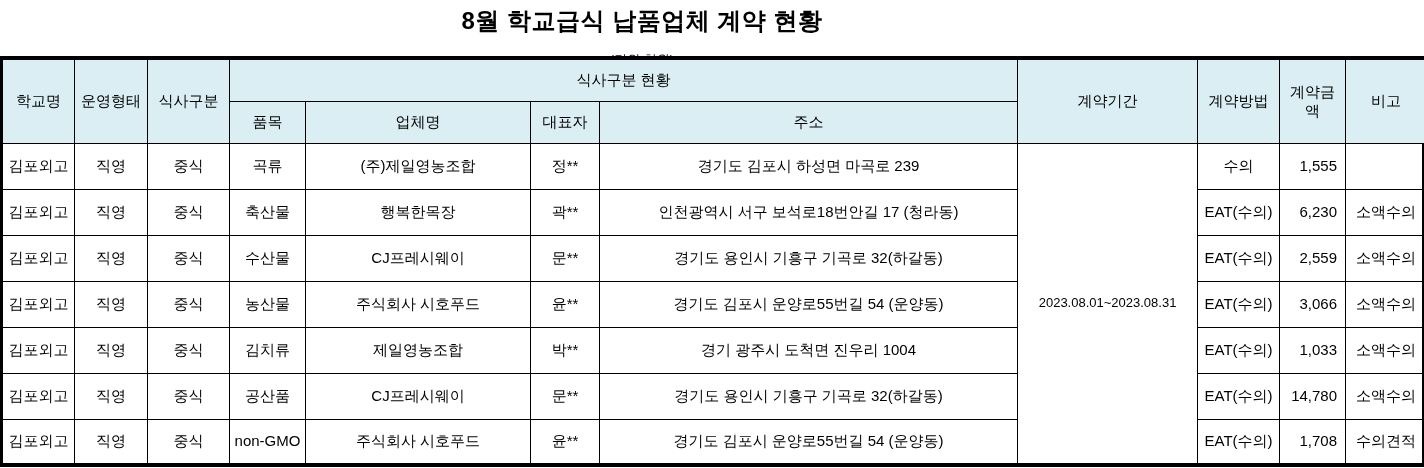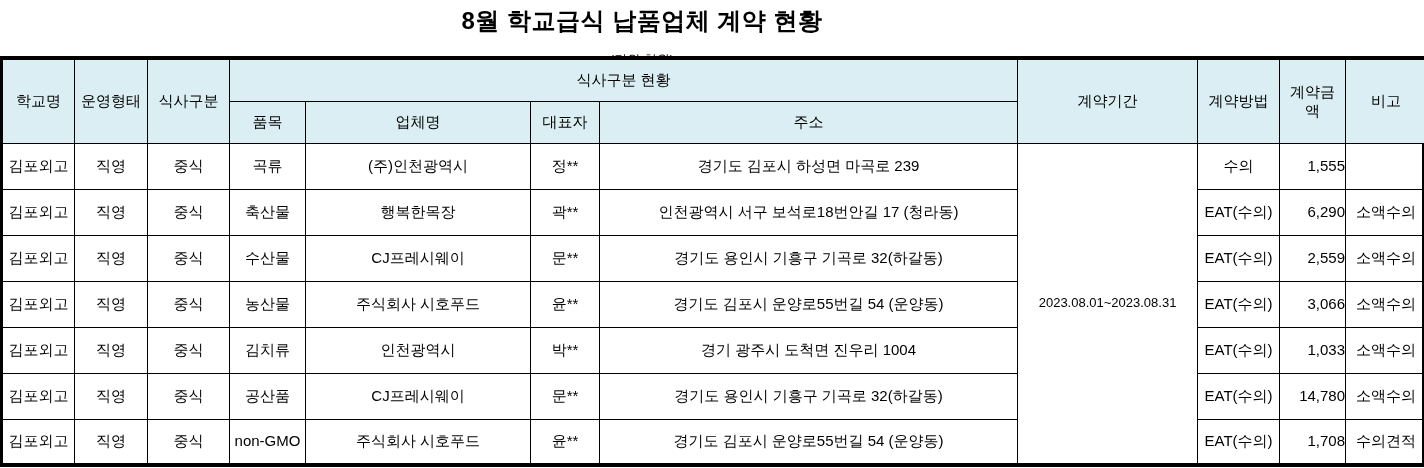--- a/index.html
+++ b/index.html
@@ -50,21 +50,21 @@
     padding: 0 4px;
     overflow: hidden;
     line-height: 1.25;
   }
   thead th { background: #daeef3; }
   thead tr.h1 { height: 42px; }
   thead tr.h2 { height: 42px; }
   tbody tr { height: 46px; }
   tbody tr:last-child { height: 44px; }
   th.wrap { word-break: break-all; padding: 16px 8px; }
-  td.amount { text-align: right; padding-right: 0; }
+  td.amount { text-align: right; padding-right: 8px; }
   td.period-cell { font-size: 13px; }
 </style>
 </head>
 <body>
 
 <div class="page">
 
   <div class="title-area">
     <div class="doc-title">8월 학교급식 납품업체 계약 현황</div>
     <div class="unit-note">(단위:천원)</div>
@@ -102,38 +102,38 @@
           <th>대표자</th>
           <th>주소</th>
         </tr>
       </thead>
       <tbody>
         <tr>
           <td>김포외고</td>
           <td>직영</td>
           <td>중식</td>
           <td>곡류</td>
-          <td>(주)인천광역시</td>
+          <td>(주)제일영농조합</td>
           <td>정**</td>
           <td>경기도 김포시 하성면 마곡로 239</td>
           <td rowspan="7" class="period-cell">2023.08.01~2023.08.31</td>
           <td>수의</td>
           <td class="amount">1,555</td>
           <td></td>
         </tr>
         <tr>
           <td>김포외고</td>
           <td>직영</td>
           <td>중식</td>
           <td>축산물</td>
           <td>행복한목장</td>
           <td>곽**</td>
           <td>인천광역시 서구 보석로18번안길 17 (청라동)</td>
           <td>EAT(수의)</td>
-          <td class="amount">6,290</td>
+          <td class="amount">6,230</td>
           <td>소액수의</td>
         </tr>
         <tr>
           <td>김포외고</td>
           <td>직영</td>
           <td>중식</td>
           <td>수산물</td>
           <td>CJ프레시웨이</td>
           <td>문**</td>
           <td>경기도 용인시 기흥구 기곡로 32(하갈동)</td>
@@ -151,21 +151,21 @@
           <td>경기도 김포시 운양로55번길 54 (운양동)</td>
           <td>EAT(수의)</td>
           <td class="amount">3,066</td>
           <td>소액수의</td>
         </tr>
         <tr>
           <td>김포외고</td>
           <td>직영</td>
           <td>중식</td>
           <td>김치류</td>
-          <td>인천광역시</td>
+          <td>제일영농조합</td>
           <td>박**</td>
           <td>경기 광주시 도척면 진우리 1004</td>
           <td>EAT(수의)</td>
           <td class="amount">1,033</td>
           <td>소액수의</td>
         </tr>
         <tr>
           <td>김포외고</td>
           <td>직영</td>
           <td>중식</td>

